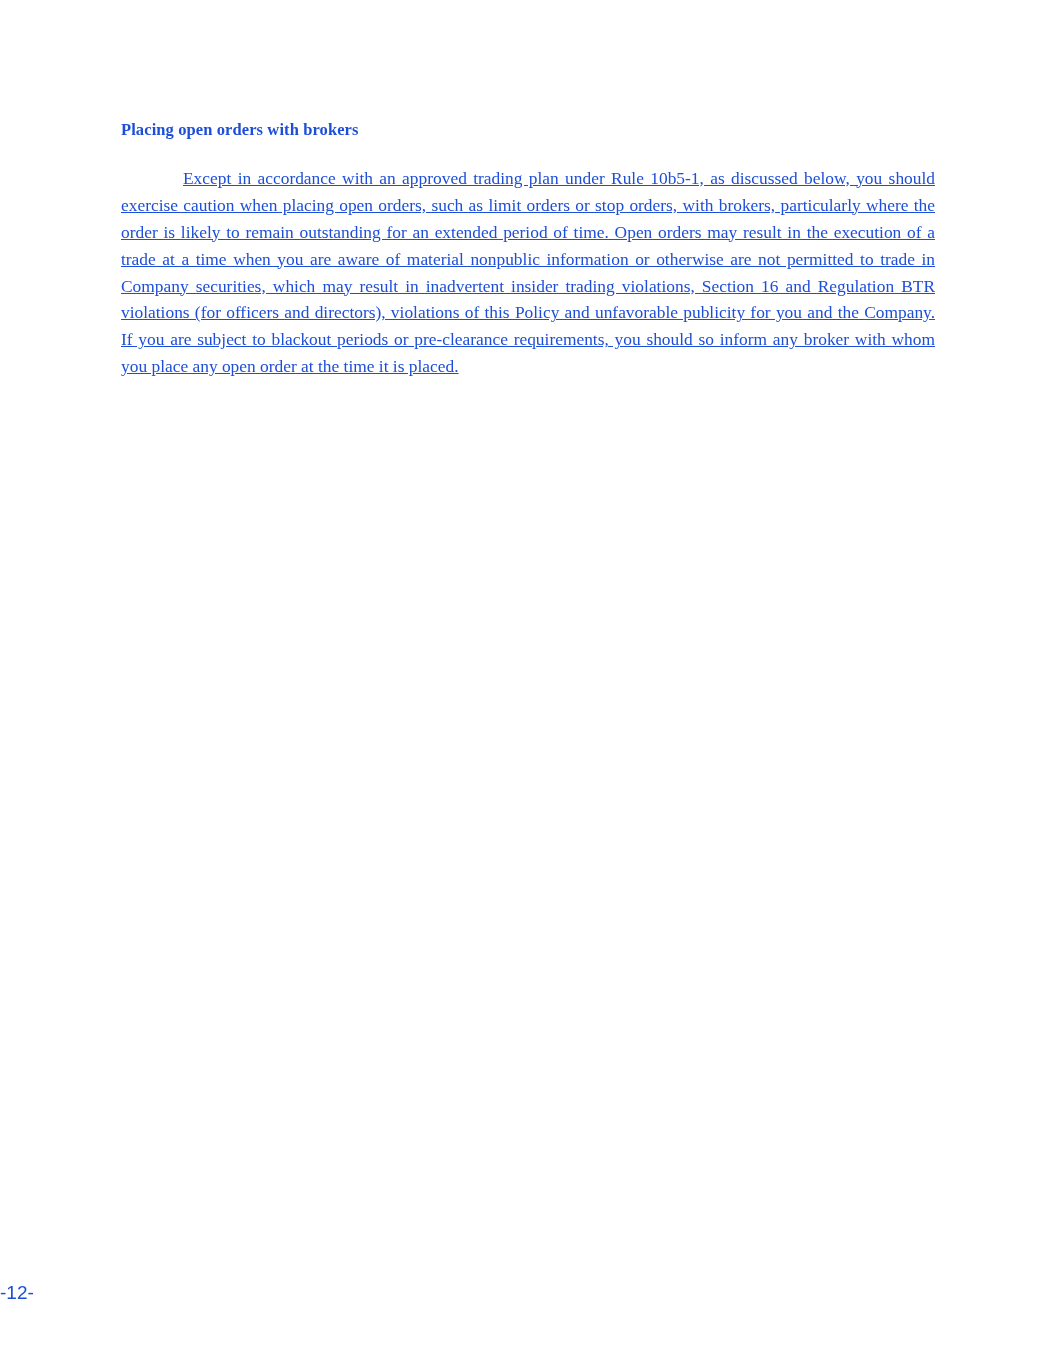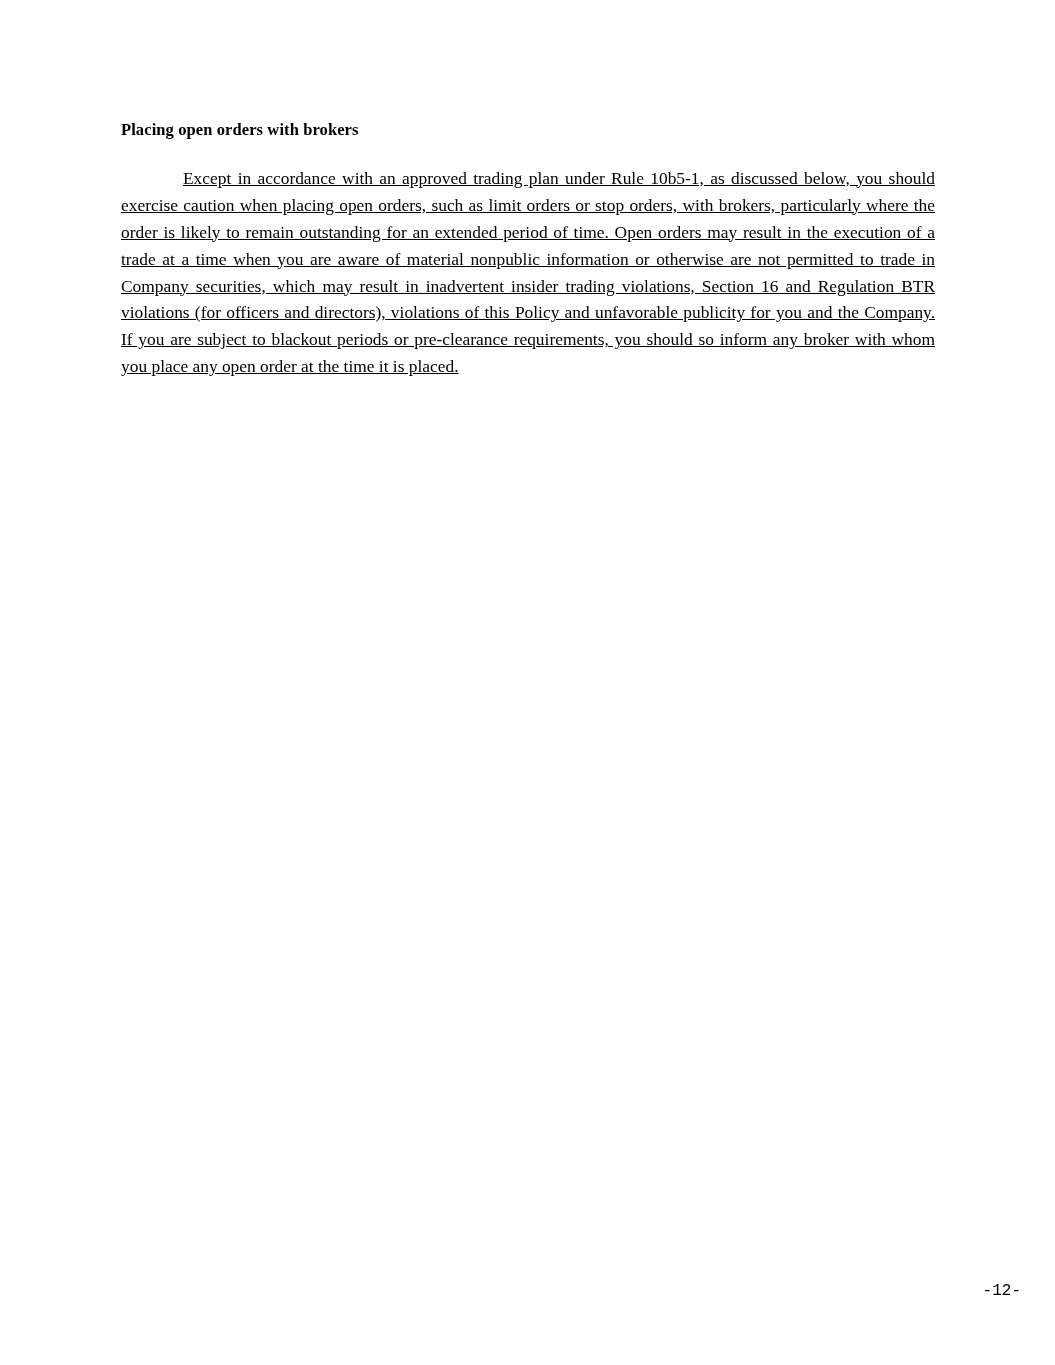--- a/index.html
+++ b/index.html
@@ -6,21 +6,21 @@
     margin: 0;
     padding: 0;
     background: #ffffff;
   }
   .page {
     position: relative;
     width: 1021px;
     height: 1365px;
     background: #ffffff;
     font-family: "Liberation Serif", "DejaVu Serif", serif;
-    color: #000000;
+    color: #1d4ed8;
     box-sizing: border-box;
   }
   .content {
     position: absolute;
     left: 121px;
     top: 120px;
     width: 814px;
   }
   .section-heading {
     font-size: 16.5px;
@@ -37,23 +37,23 @@
     margin: 24px 0 0 0;
     text-indent: 62px;
     hyphens: none;
     text-decoration: underline;
   }
   .footer {
     position: absolute;
     left: 0;
     right: 0;
     top: 1282px;
-    text-align: right;
-    font-size: 16px;
-    font-family: Liberation Mono, monospace;
+    text-align: left;
+    font-size: 19px;
+    font-family: Liberation Sans, sans-serif;
   }
 </style>
 </head>
 <body>
 
 <div class="page">
   <div class="content">
     <h2 class="section-heading">Placing open orders with brokers</h2>
     <p class="body-paragraph">Except in accordance with an approved trading plan under Rule 10b5-1, as discussed below, you should exercise caution when placing open orders, such as limit orders or stop orders, with brokers, particularly where the order is likely to remain outstanding for an extended period of time. Open orders may result in the execution of a trade at a time when you are aware of material nonpublic information or otherwise are not permitted to trade in Company securities, which may result in inadvertent insider trading violations, Section 16 and Regulation BTR violations (for officers and directors), violations of this Policy and unfavorable publicity for you and the Company. If you are subject to blackout periods or pre-clearance requirements, you should so inform any broker with whom you place any open order at the time it is placed.</p>
   </div>

